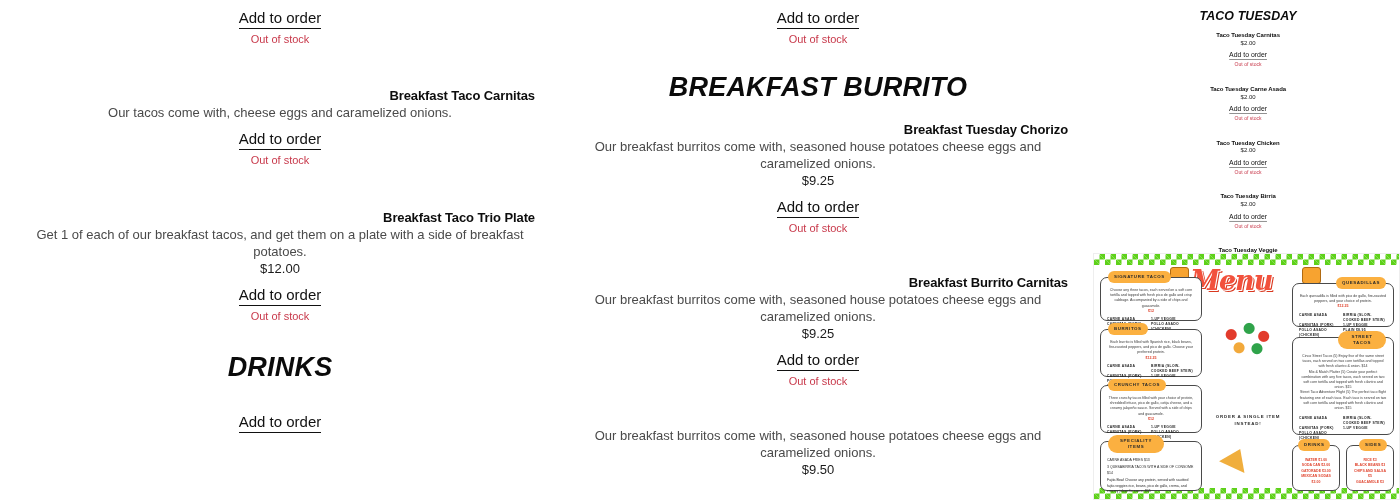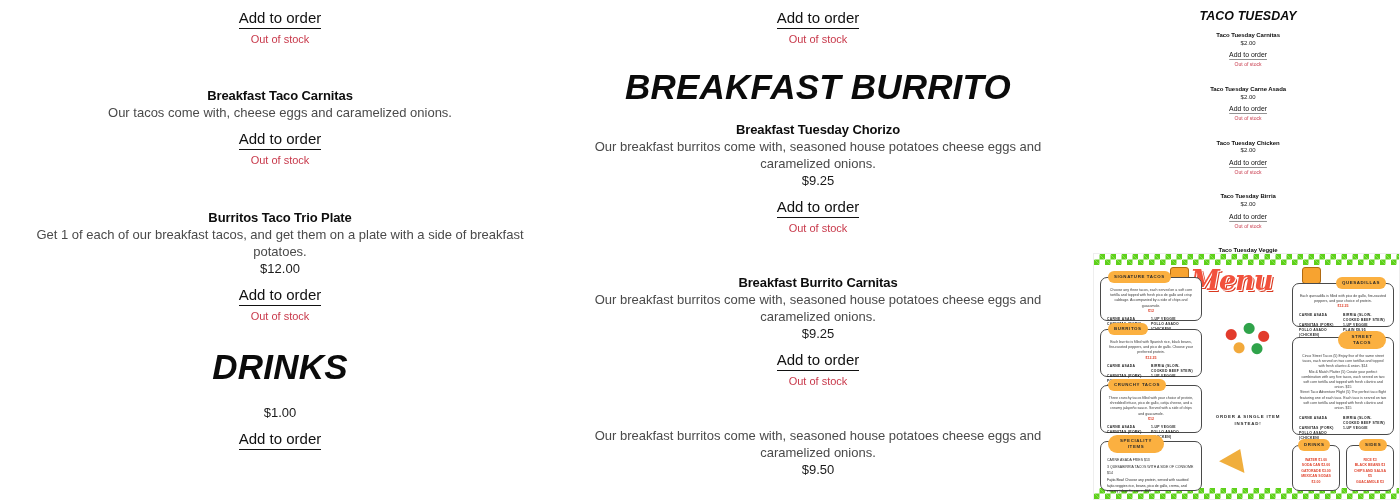--- a/index.html
+++ b/index.html
@@ -22,21 +22,21 @@
     top: 0;
   }
   .item {
     margin-bottom: 0;
   }
   .item-title {
     font-weight: bold;
     font-size: 13px;
     line-height: 17px;
     color: #0d0d0d;
-    text-align: center;
+    text-align: right;
     letter-spacing: -0.1px;
   }
   .item-desc {
     font-size: 13px;
     line-height: 17px;
     color: #4a4a4a;
     text-align: center;
   }
   .item-price {
     font-size: 13px;
@@ -62,21 +62,21 @@
     text-align: center;
     font-size: 11px;
     line-height: 14px;
     color: #c8394b;
     margin-top: 3px;
   }
   .section-head {
     text-align: center;
     font-weight: bold;
     font-style: italic;
-    font-size: 35px;
+    font-size: 27px;
     line-height: 32px;
     color: #0b0b0b;
     letter-spacing: 0.2px;
   }
   .centered-title { text-align: center; }
 
   
   #left-column {
     left: 25px;
     width: 510px;
@@ -272,37 +272,36 @@
     <div class="item-desc">Our tacos come with, cheese eggs and caramelized onions.</div>
     <div class="add-wrap">
       <span class="add-link">Add to order</span>
     </div>
     <div class="oos">Out of stock</div>
   </div>
 
   <div style="height:42px"></div>
 
   <div class="item">
-    <div class="item-title">Burritos Taco Trio Plate</div>
+    <div class="item-title">Breakfast Taco Trio Plate</div>
     <div class="item-desc">Get 1 of each of our breakfast tacos, and get them on a plate with a side of breakfast potatoes.</div>
     <div class="item-price">$12.00</div>
     <div class="add-wrap">
       <span class="add-link">Add to order</span>
     </div>
     <div class="oos">Out of stock</div>
   </div>
 
   <div style="height:28px"></div>
 
   <div class="section-head">DRINKS</div>
 
   <div style="height:21px"></div>
 
   <div class="item">
-    <div class="item-price">$1.00</div>
     <div class="add-wrap">
       <span class="add-link">Add to order</span>
     </div>
   </div>
 
   <div style="height:36px"></div>
 
 </div>
 
 <div class="col" id="middle-column">

